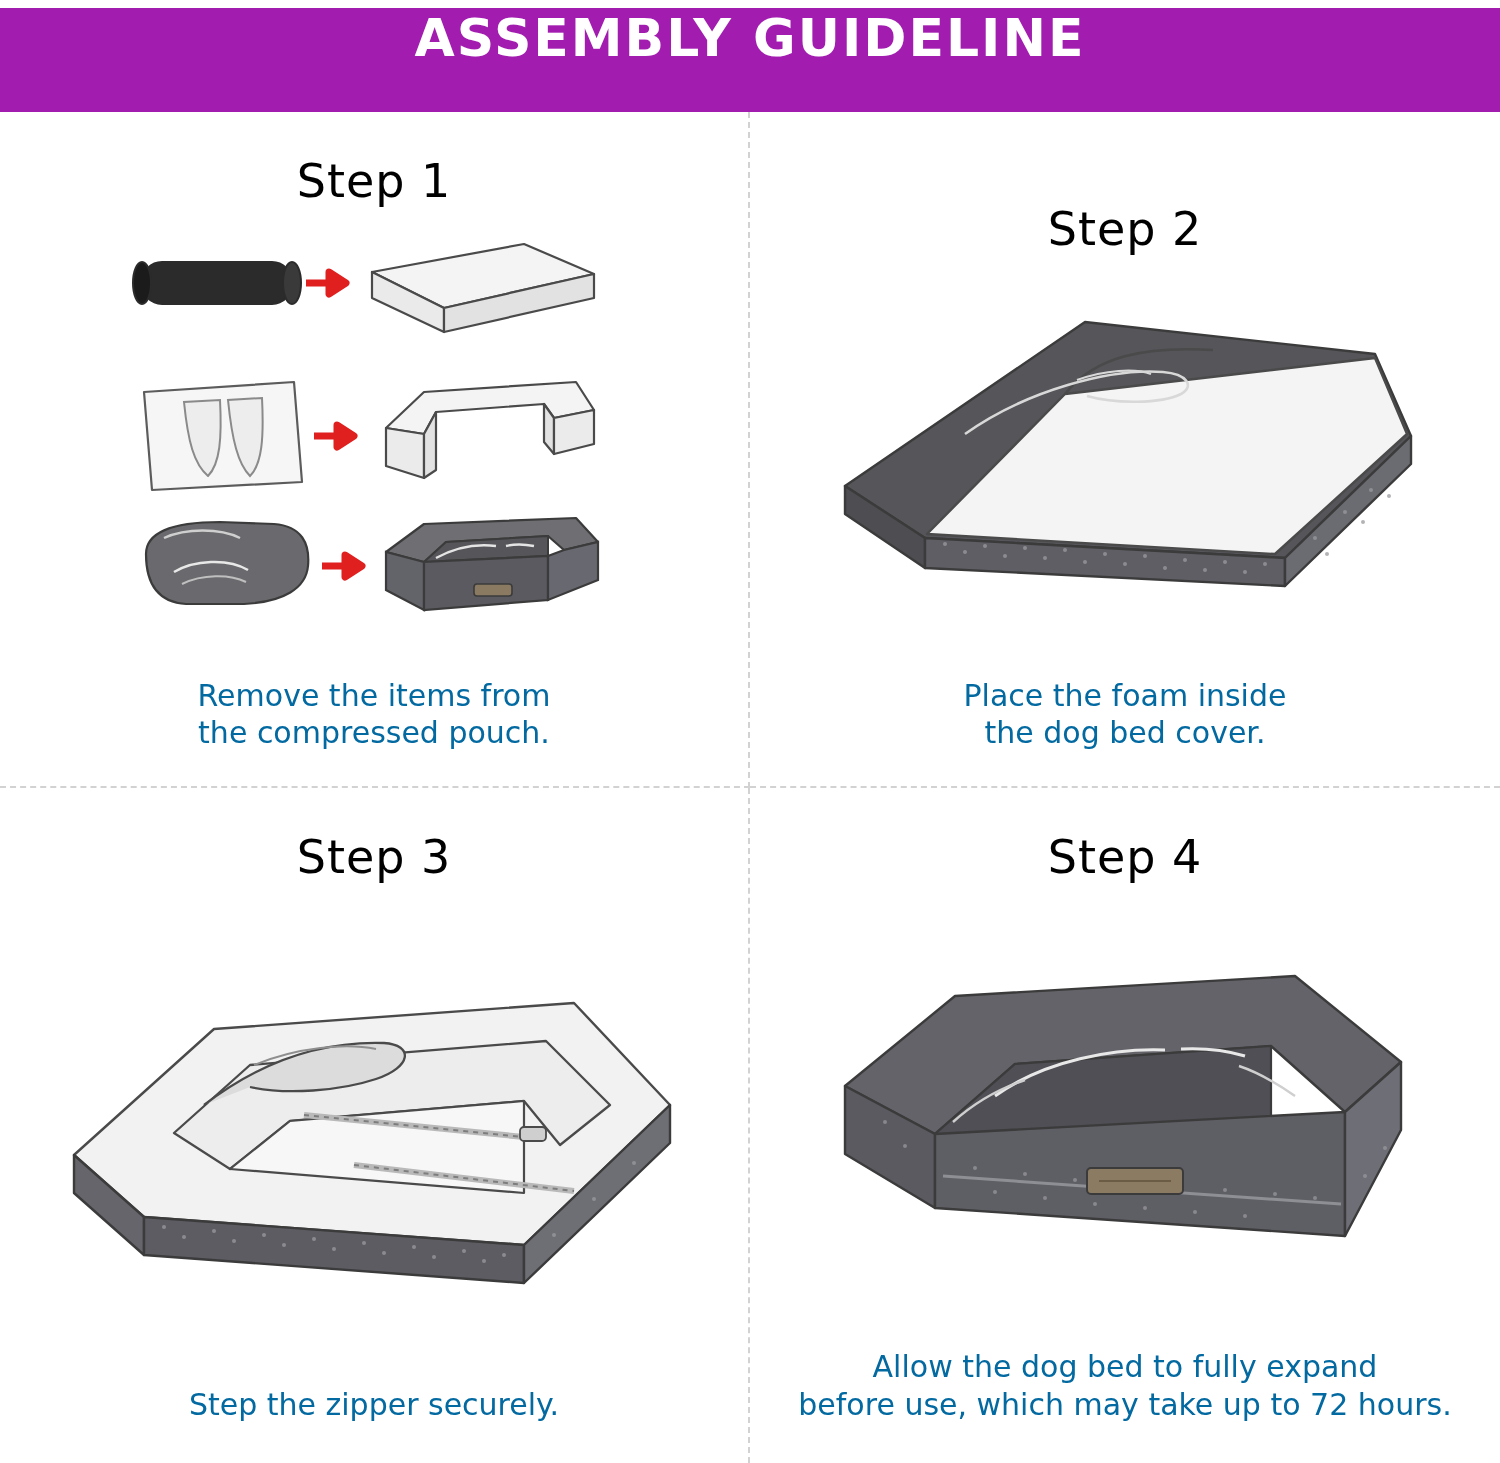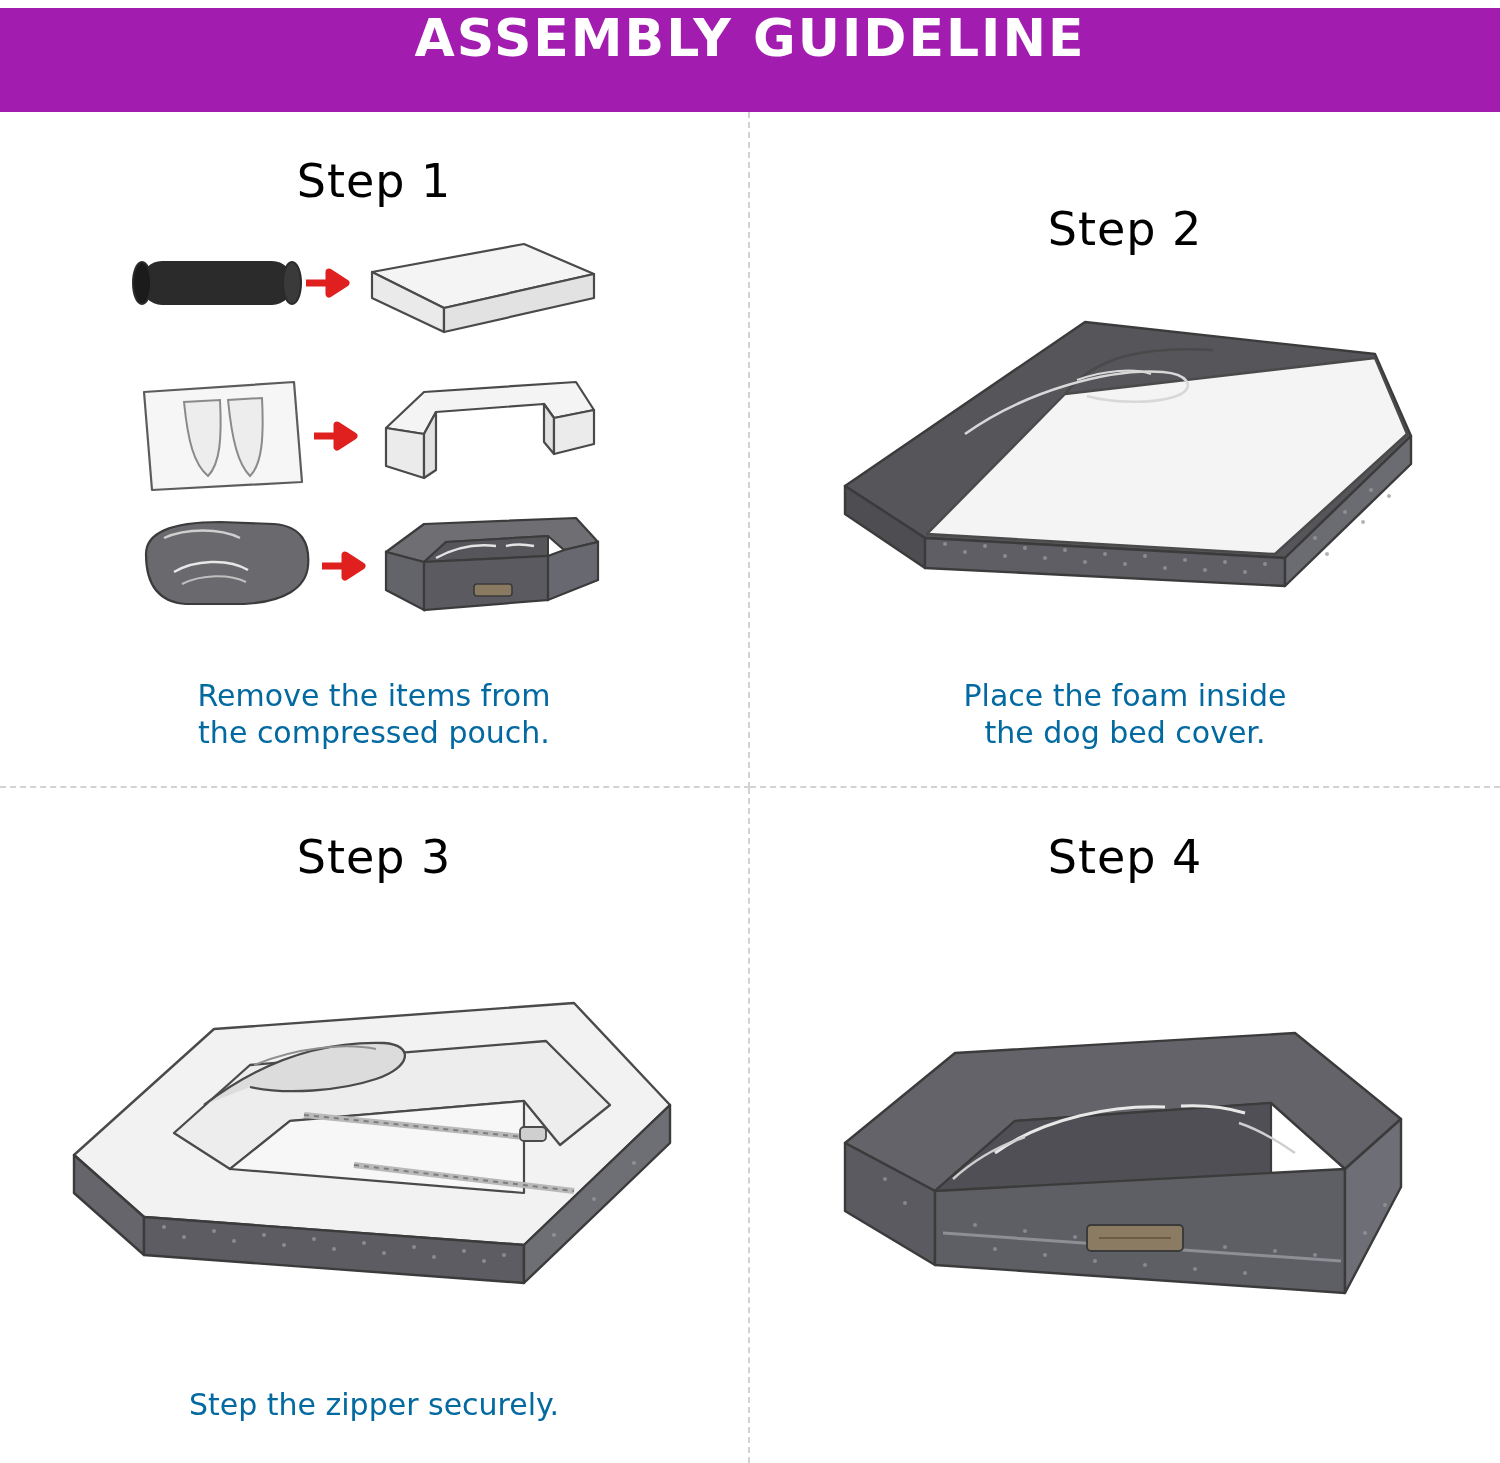--- a/index.html
+++ b/index.html
@@ -306,16 +306,18 @@
                 <circle cx="370" cy="276" r="2"></circle>
                 <circle cx="420" cy="280" r="2"></circle>
               <circle cx="540" cy="240" r="2"></circle>
                 <circle cx="560" cy="212" r="2"></circle>
               <circle cx="60" cy="186" r="2"></circle>
                 <circle cx="80" cy="210" r="2"></circle>
             </g>
           </g>
         </svg>
       </div>
+      <div class="caption tight">Allow the dog bed to fully expand
+before use, which may take up to 72 hours.</div>
     </div>
 
   </div>
 </div>
 
 </body></html>

